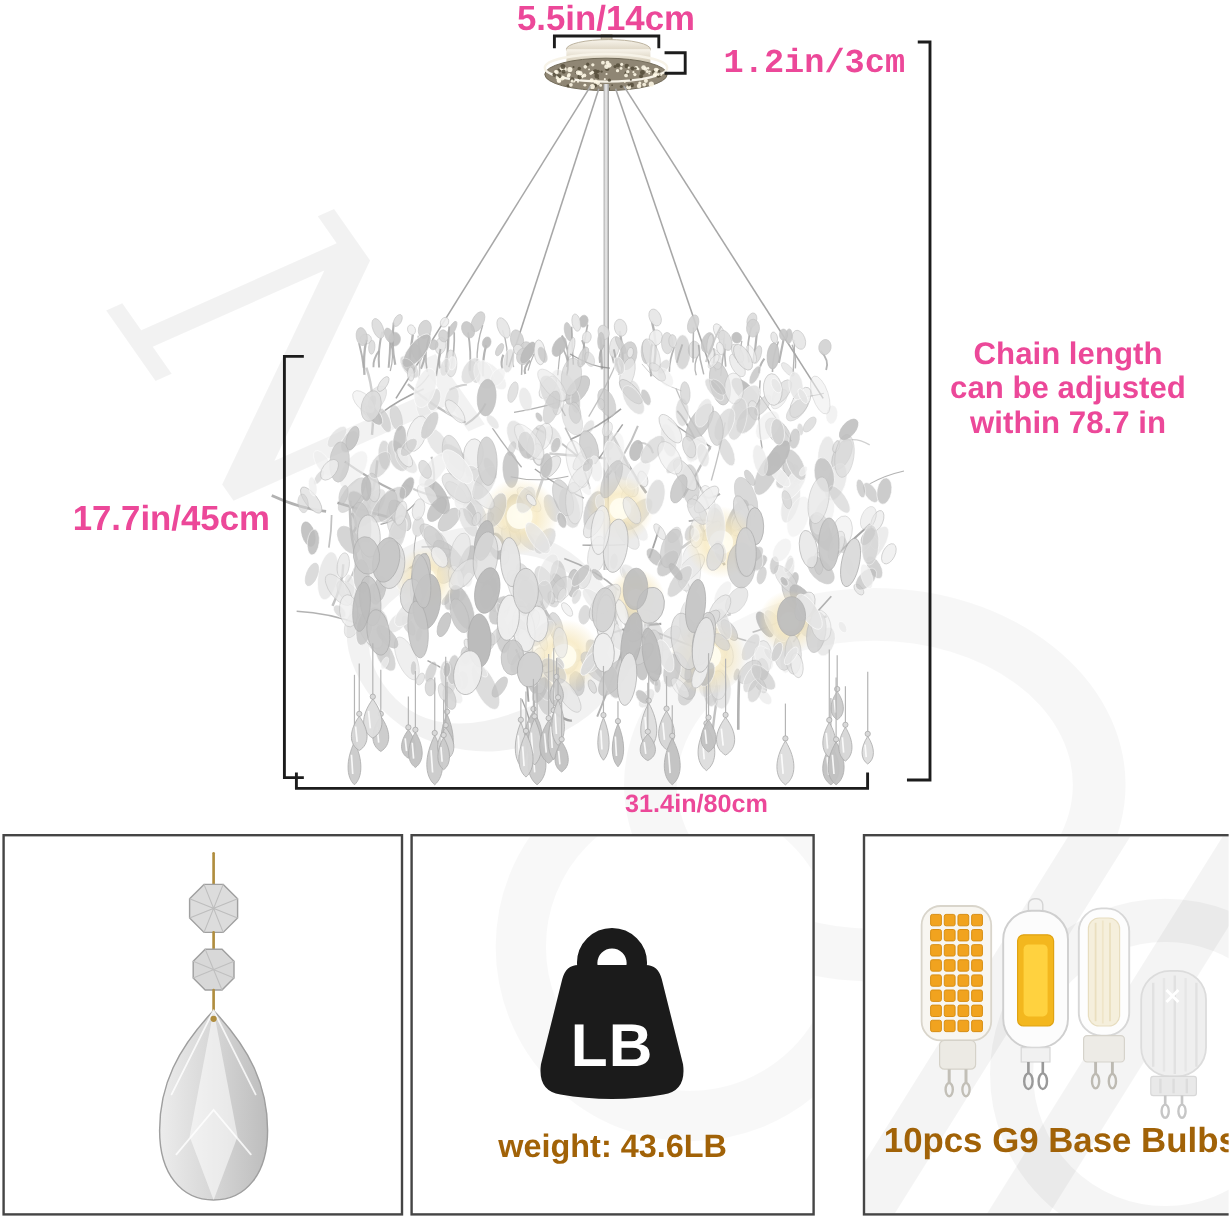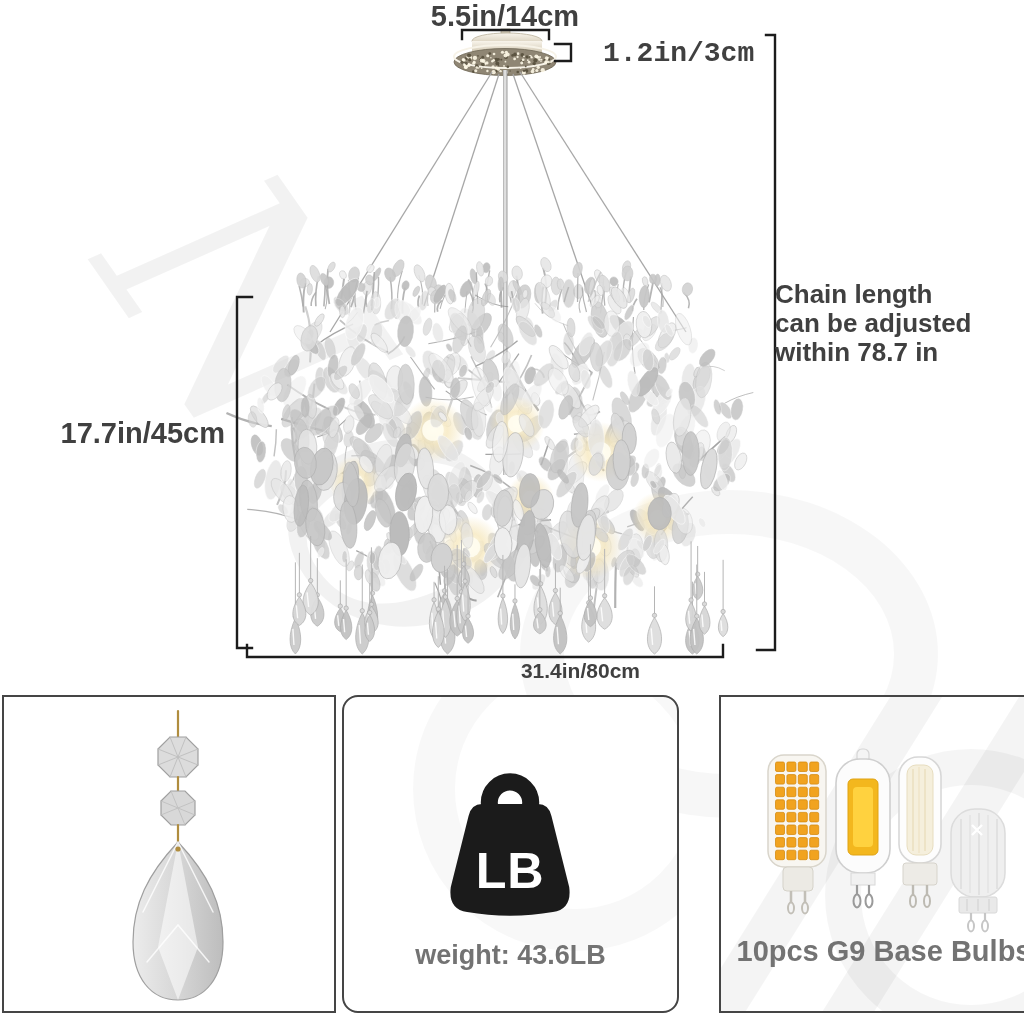--- a/index.html
+++ b/index.html
@@ -8,33 +8,33 @@
   
   .wm{position:absolute;z-index:0;pointer-events:none;}
   .wm-no{left:285px;top:128px;font-family:"DejaVu Serif",serif;font-style:italic;
          font-size:280px;line-height:1;letter-spacing:40px;color:rgba(0,0,0,0.05);
          transform:rotate(55deg);transform-origin:0 0;}
   .wm-ellipse{left:520px;top:490px;width:330px;height:240px;border-radius:50%;
          border:44px solid rgba(0,0,0,0.03);}
   
   #main-svg{position:absolute;left:0;top:0;z-index:1;}
   
-  .dim-label{position:absolute;z-index:3;font-weight:bold;color:#404040;white-space:nowrap;}
+  .dim-label{position:absolute;z-index:3;font-weight:bold;color:#ec4899;white-space:nowrap;}
   .lbl-canopy-w{left:380px;top:0px;width:250px;text-align:center;font-size:29px;}
   .lbl-canopy-h{left:603px;top:38px;font-size:28px;font-family:Liberation Mono, monospace;}
   .lbl-body-h{left:45px;top:417px;width:180px;text-align:right;font-size:29px;}
   .lbl-body-w{left:340px;top:659px;width:300px;text-align:right;font-size:21px;}
-  .chain-note{left:775px;top:280px;width:230px;font-size:26px;line-height:29px;}
+  .chain-note{left:775px;top:280px;width:230px;text-align:center;font-size:26px;line-height:29px;}
   
   .info-box{position:absolute;top:695px;height:318px;background:#fff;border:2px solid #454545;
             box-sizing:border-box;overflow:hidden;z-index:2;}
   #box-pendant{left:2px;width:334px;}
-  #box-weight{left:342px;width:337px;border-radius:16px;}
+  #box-weight{left:342px;width:337px;}
   #box-bulbs{left:687px;width:330px;margin-left:32px;}
-  .box-caption{position:absolute;left:0;right:0;text-align:center;font-weight:bold;color:#737373;z-index:2;}
+  .box-caption{position:absolute;left:0;right:0;text-align:center;font-weight:bold;color:#a16207;z-index:2;}
   .cap-weight{top:243px;font-size:27px;}
   .cap-bulbs1{top:238px;font-size:29px;}
   .cap-bulbs2{top:272px;font-size:29px;}
   .wm-arc2{position:absolute;right:-60px;top:-70px;width:240px;height:240px;border-radius:50%;
            border:42px solid rgba(0,0,0,0.028);}
   .wm-bar{position:absolute;background:rgba(0,0,0,0.045);}
   .wm-bar1{left:70px;top:-50px;width:44px;height:430px;transform:rotate(32deg);}
   .wm-bar2{left:205px;top:-60px;width:44px;height:430px;transform:rotate(32deg);}
   .wm-arc3{position:absolute;right:-70px;bottom:-30px;width:220px;height:220px;border-radius:50%;
            border:36px solid rgba(0,0,0,0.04);}

